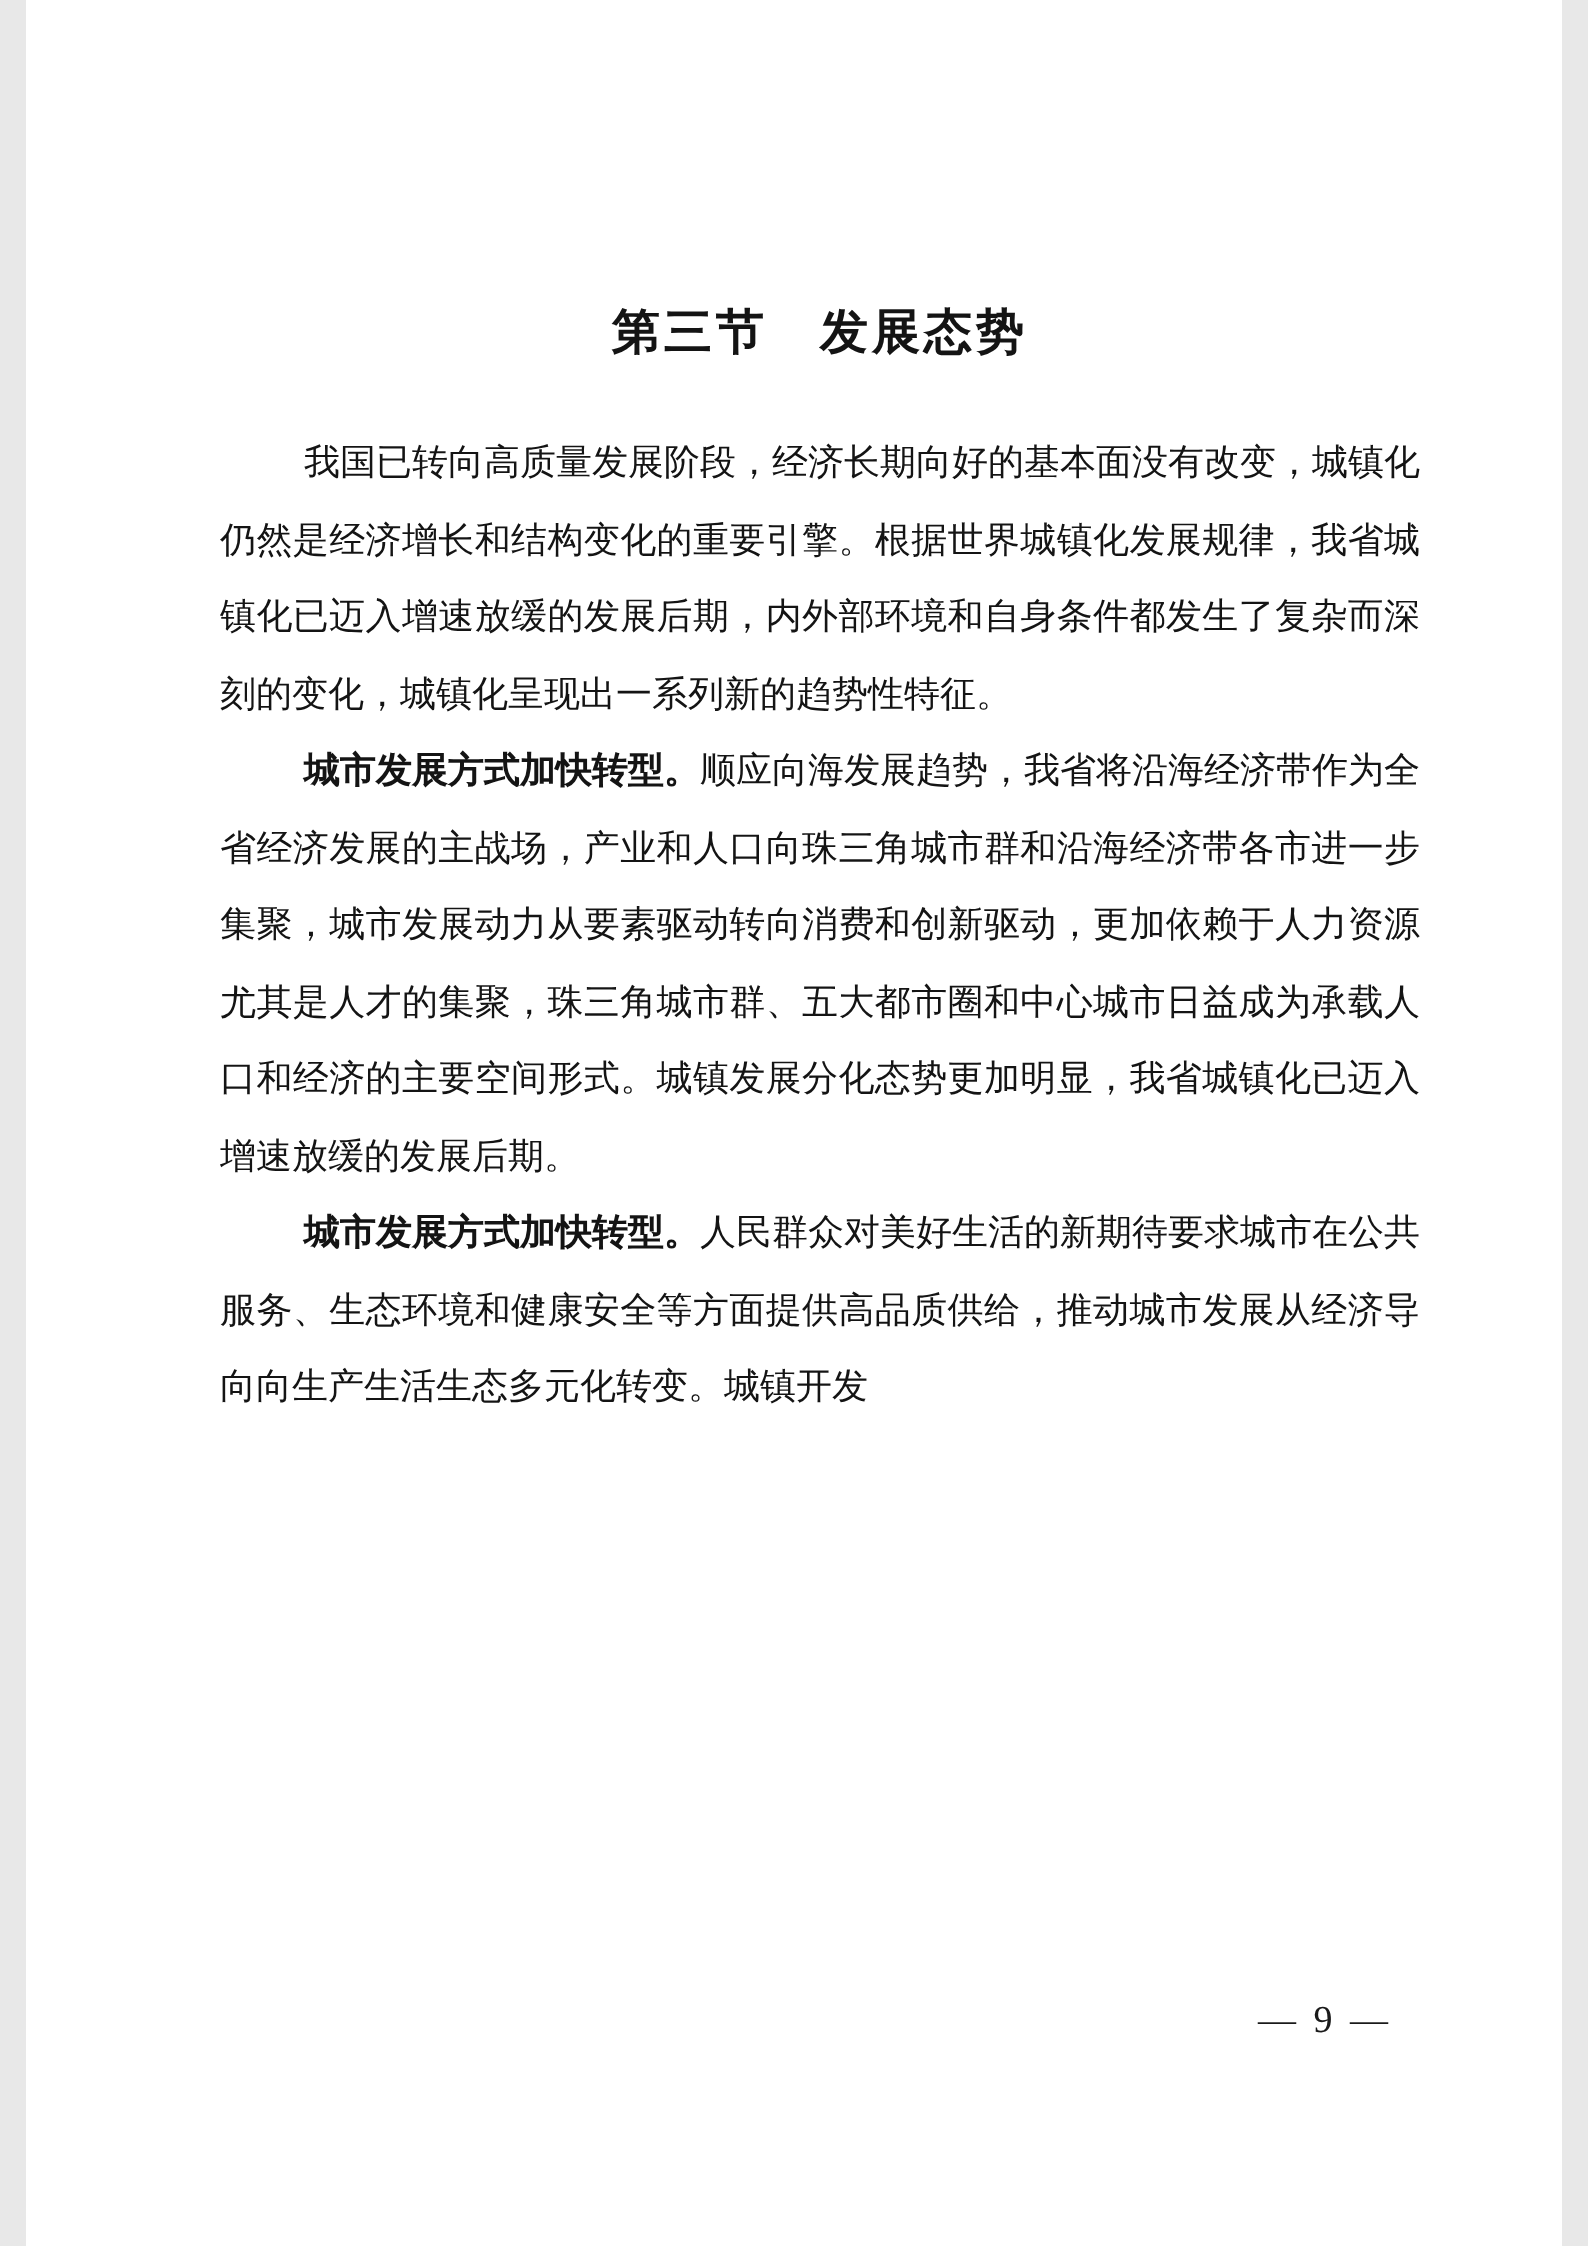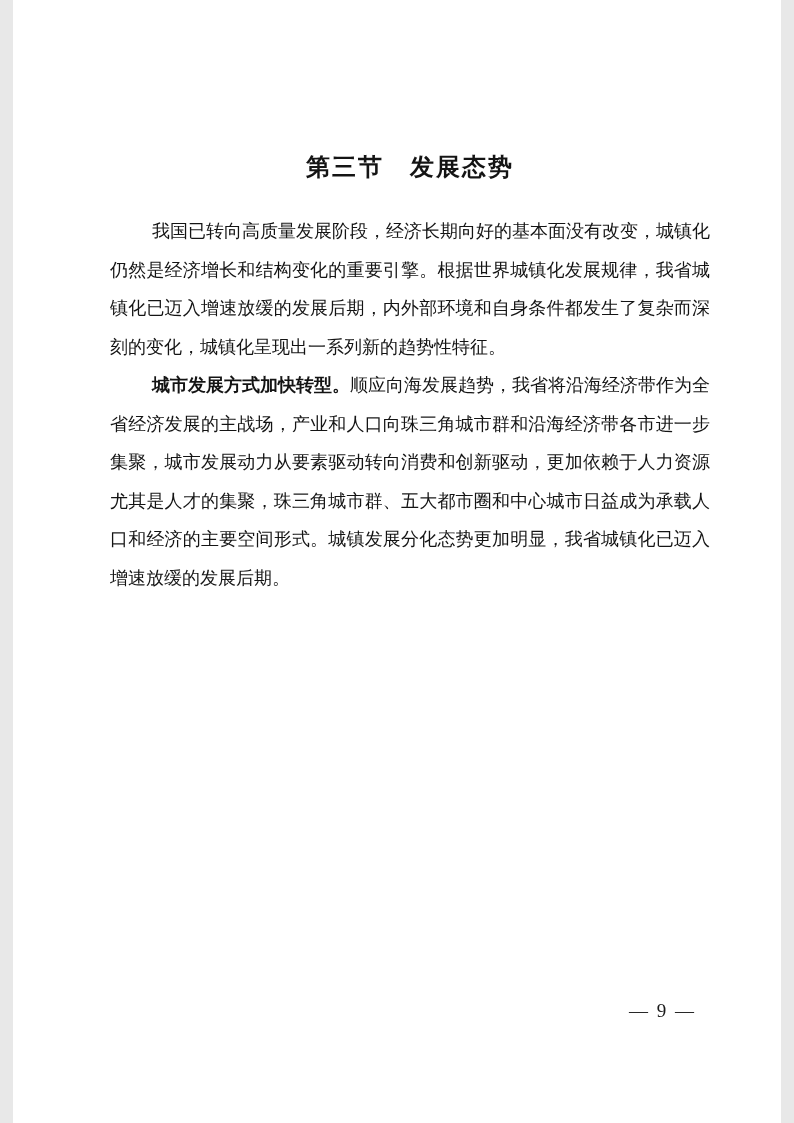--- a/index.html
+++ b/index.html
@@ -72,20 +72,21 @@
 
   <h1 class="section-title">第三节　发展态势</h1>
 
   <div class="doc-body">
 
     <p class="para"><span class="lead"></span><span>我国已转向高质量发展阶段，经济长期向好的基本面没有改变，城镇化仍然是经济增长和结构变化的重要引擎。根据世界城镇化发展规律，我省城镇化已迈入增速放缓的发展后期，内外部环境和自身条件都发生了复杂而深刻的变化，城镇化呈现出一系列新的趋势性特征。</span></p>
 
 
     <p class="para"><span class="lead">城市发展方式加快转型。</span><span>顺应向海发展趋势，我省将沿海经济带作为全省经济发展的主战场，产业和人口向珠三角城市群和沿海经济带各市进一步集聚，城市发展动力从要素驱动转向消费和创新驱动，更加依赖于人力资源尤其是人才的集聚，珠三角城市群、五大都市圈和中心城市日益成为承载人口和经济的主要空间形式。城镇发展分化态势更加明显，我省城镇化已迈入增速放缓的发展后期。</span></p>
 
+    <p class="para"><span class="lead">城市发展方式加快转型。</span><span>人民群众对美好生活的新期待要求城市在公共服务、生态环境和健康安全等方面提供高品质供给，推动城市发展从经济导向向生产生活生态多元化转变。城镇开发</span></p>
 
   </div>
 
   <div class="page-footer">
     <span>— 9 —</span>
   </div>
 
 </div>
 
 </body></html>

